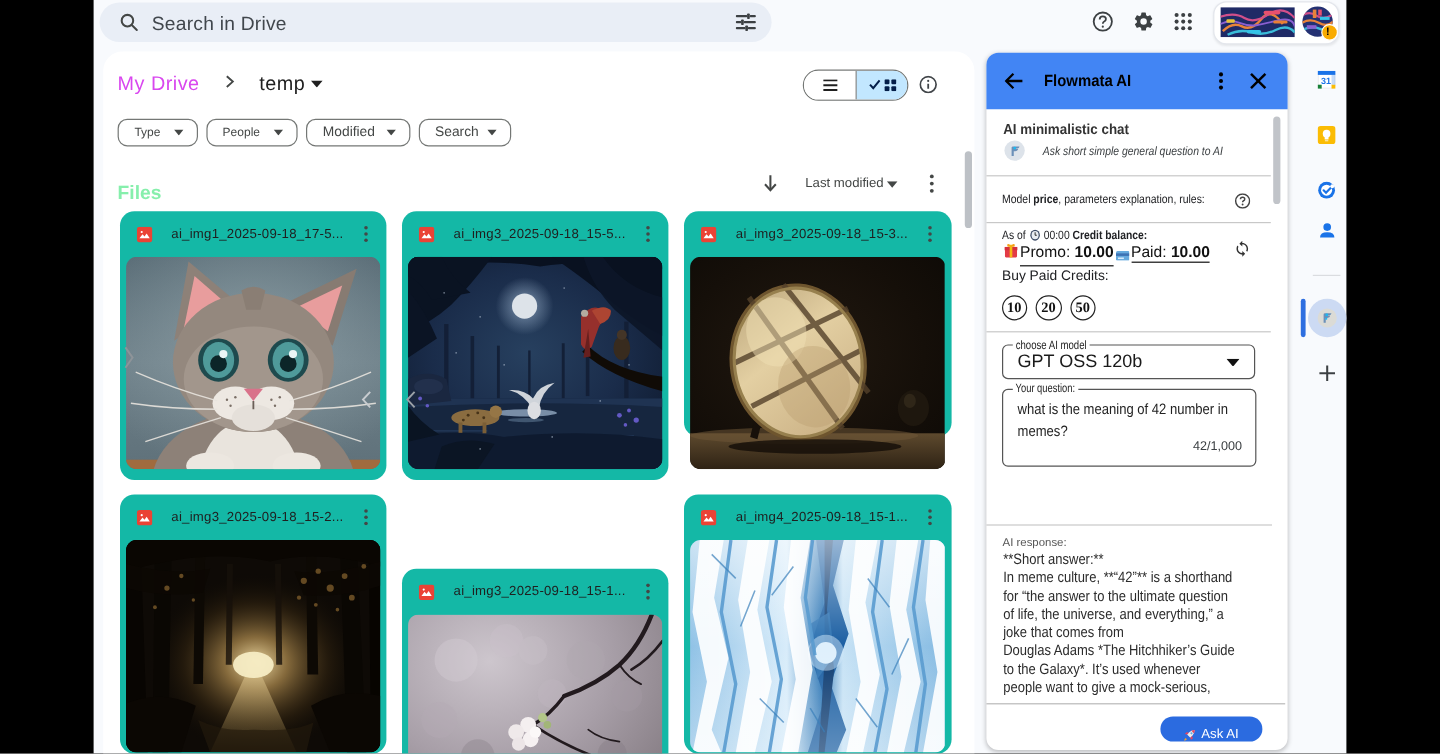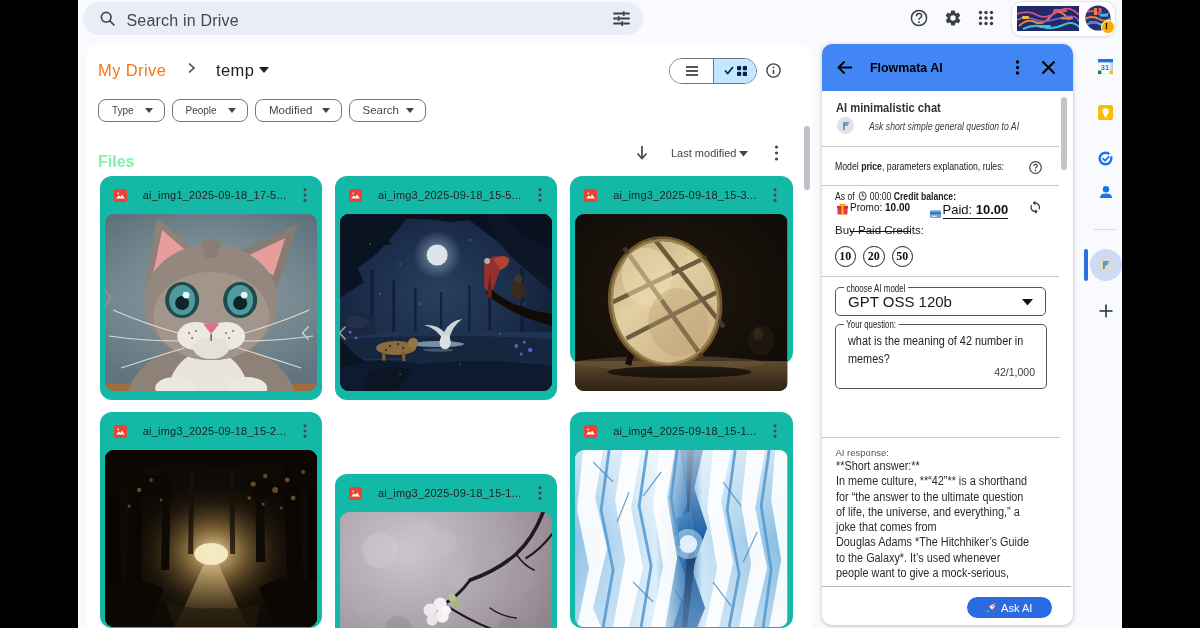--- a/index.html
+++ b/index.html
@@ -83,21 +83,21 @@
     <rect x="13.5" y="3" width="3" height="5" fill="#e8506e"></rect>
     <rect x="4" y="16" width="8" height="3" fill="#8a5fd0"></rect>
     <rect x="15" y="9" width="8" height="2.6" fill="#35c3e8"></rect>
   </g>
 </svg>
 <div class="abs" style="left:1100.5px;top:19.5px;width:12px;height:12px;border-radius:50%;background:#f9ab00;border:1.5px solid #fff;"></div>
 <div class="abs" style="left:1100.5px;top:19.5px;width:12px;height:12px;text-align:center;font-size:9px;font-weight:bold;color:#000;line-height:12px;">!</div>
 
 <div class="abs" id="content" style="left:86px;top:43px;width:726px;height:585px;background:#fff;border-radius:16px 16px 0 0;"></div>
 
-<div class="abs" style="left:98px;top:61px;font-size:16.5px;letter-spacing:0.4px;color:#f97316;">My Drive</div>
+<div class="abs" style="left:98px;top:61px;font-size:16.5px;letter-spacing:0.4px;color:#d946ef;">My Drive</div>
 <svg class="abs" style="left:185px;top:62px;" width="12" height="12" viewBox="0 0 12 12">
   <path d="M4 1.5 L9 6 L4 10.5" fill="none" stroke="#444746" stroke-width="1.6"></path>
 </svg>
 <div class="abs" style="left:216px;top:61px;font-size:16.5px;letter-spacing:0.4px;color:#1f1f1f;">temp</div>
 <svg class="abs" style="left:259px;top:67px;" width="10" height="6" viewBox="0 0 10 6">
   <path d="M0 0 L10 0 L5 6 Z" fill="#1f1f1f"></path>
 </svg>
 
 <div class="abs" style="left:669px;top:58px;width:86px;height:23.5px;border:1px solid #747775;border-radius:13px;overflow:hidden;display:flex;">
   <div style="width:43px;height:100%;background:#fff;border-right:1px solid #747775;display:flex;align-items:center;justify-content:center;">
@@ -680,21 +680,21 @@
   00:00 <b>Credit balance:</b></div>
 <div class="abs" style="left:836.5px;top:202.5px;height:13px;">
   <svg style="display:block;" width="11" height="12" viewBox="0 0 12 13">
     <rect x="0.5" y="3.5" width="11" height="9" rx="1" fill="#e33b46"></rect>
     <rect x="0" y="3" width="12" height="3" fill="#d4303c"></rect>
     <rect x="4.8" y="1" width="2.4" height="11.5" fill="#f4b814"></rect>
     <path d="M3 2.8 Q1.8 0.6 3.6 0.4 Q5.4 0.3 5.8 2.8 Z" fill="#f4a014"></path>
     <path d="M9 2.8 Q10.2 0.6 8.4 0.4 Q6.6 0.3 6.2 2.8 Z" fill="#f4a014"></path>
   </svg>
 </div>
-<div class="abs" style="left:850px;top:202px;font-size:10px;color:#111;border-bottom:1.2px solid #111;padding-bottom:18px;white-space:nowrap;">Promo: <b>10.00</b></div>
+<div class="abs" style="left:850px;top:202px;font-size:13px;color:#111;border-bottom:1.2px solid #111;padding-bottom:4px;white-space:nowrap;">Promo: <b>10.00</b></div>
 <div class="abs" style="left:929.5px;top:204px;">
   <svg width="11.5" height="8.5" viewBox="0 0 14 10">
     <rect width="14" height="10" rx="1.6" fill="#66aade"></rect>
     <rect y="2.4" width="14" height="2.6" fill="#3c72b4"></rect>
     <rect x="2" y="6.6" width="6" height="1.6" fill="#d8eafc"></rect>
   </svg>
 </div>
 <div class="abs" style="left:942.5px;top:202px;font-size:13px;color:#111;border-bottom:1.2px solid #111;padding-bottom:1px;white-space:nowrap;">Paid: <b>10.00</b></div>
 <svg class="abs" style="left:1028px;top:200px;" width="14.5" height="14.5" viewBox="0 0 24 24">
   <path fill="#333" d="M12 4V1L8 5l4 4V6c3.31 0 6 2.69 6 6 0 1.01-.25 1.97-.7 2.8l1.46 1.46C19.54 15.03 20 13.57 20 12c0-4.42-3.58-8-8-8zm0 14c-3.31 0-6-2.69-6-6 0-1.01.25-1.97.7-2.8L5.24 7.74C4.46 8.97 4 10.43 4 12c0 4.42 3.58 8 8 8v3l4-4-4-4v3z"></path>
@@ -716,21 +716,21 @@
 <div class="abs" style="left:834.5px;top:324.1px;width:212.5px;height:65.2px;border:1.3px solid #555;border-radius:5px;box-sizing:border-box;"></div>
 <div class="abs" style="left:844px;top:319px;font-size:10px;color:#222;background:#fff;padding:0 3px;transform:scaleX(0.78);transform-origin:0 50%;white-space:nowrap;">Your question:</div>
 <div class="abs" style="left:848px;top:331.5px;font-size:12.5px;line-height:18.7px;white-space:nowrap;color:#222;transform:scaleX(0.87);transform-origin:0 0;">what is the meaning of 42 number in<br>memes?</div>
 <div class="abs" style="left:935px;top:366px;width:100px;text-align:right;font-size:10.5px;color:#3c4043;">42/1,000</div>
 
 <div class="abs" style="left:822px;top:436.6px;width:238px;height:1px;background:#c8c8c8;"></div>
 <div class="abs" style="left:835.5px;top:446.5px;font-size:9.5px;color:#555;">AI response:</div>
 <div class="abs" style="left:835.5px;top:459px;font-size:12.5px;line-height:15.3px;white-space:nowrap;color:#2b2b2b;transform:scaleX(0.867);transform-origin:0 0;">**Short answer:**<br>In meme culture, **“42”** is a shorthand<br>for “the answer to the ultimate question<br>of life, the universe, and everything,” a<br>joke that comes from<br>Douglas Adams *The Hitchhiker’s Guide<br>to the Galaxy*. It’s used whenever<br>people want to give a mock-serious,</div>
 <div class="abs" style="left:822px;top:586.1px;width:249px;height:1px;background:#b8b8b8;"></div>
 
-<div class="abs" style="left:966.7px;top:597.1px;width:85px;height:21px;border-radius:10.5px;background:#2b6be0;display:flex;align-items:center;justify-content:center;gap:4px;">
+<div class="abs" style="left:966.7px;top:597.1px;width:85px;height:21px;border-radius:10.5px;background:#2b6be0;display:flex;align-items:flex-end;justify-content:center;gap:4px;">
   <svg width="11" height="11" viewBox="0 0 11 11">
     <path d="M9.6 1.4 Q6.6 1.6 4.8 3.4 L3.2 5 L6 7.8 L7.6 6.2 Q9.4 4.4 9.6 1.4 Z" fill="#f2ecee"></path>
     <path d="M9.6 1.4 Q8 1.5 6.8 2 L9 4.2 Q9.5 3 9.6 1.4 Z" fill="#e8445e"></path>
     <path d="M3.2 5 L1.4 4.6 L2.8 3.2 Q3.6 2.9 4.6 3.6 Z" fill="#e8445e"></path>
     <path d="M6 7.8 L6.4 9.6 L7.8 8.2 Q8.1 7.4 7.4 6.4 Z" fill="#e8445e"></path>
     <path d="M0.8 10.2 Q1 8.6 2 8 Q2.9 8.8 3 9.2 Q2.4 10 0.8 10.2 Z" fill="#f0a030"></path>
     <circle cx="6.9" cy="4.1" r="0.9" fill="#58a8e0"></circle>
   </svg>
   <span style="font-size:11px;color:#fff;">Ask AI</span>
 </div>

